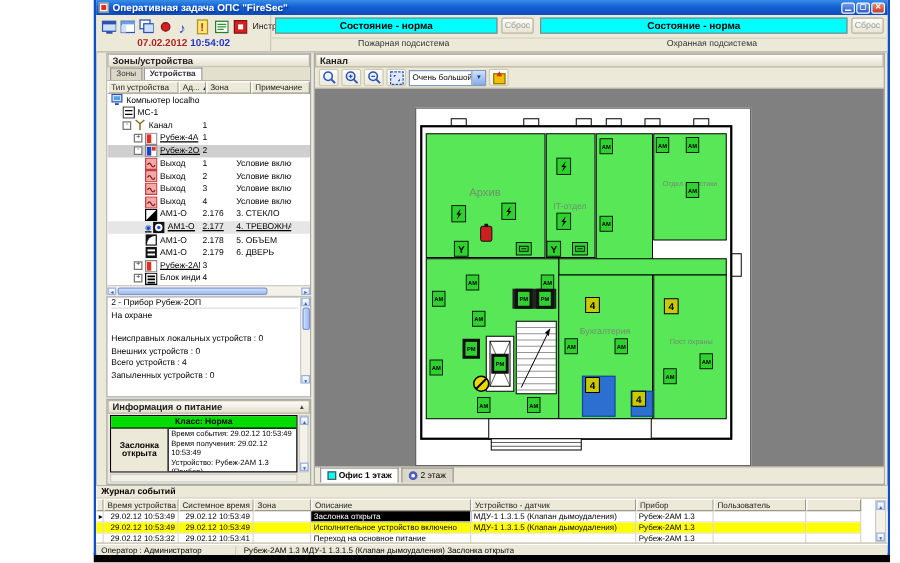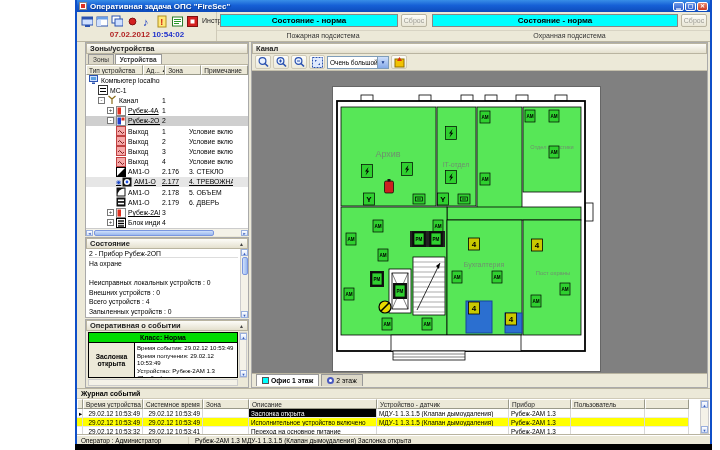--- a/index.html
+++ b/index.html
@@ -463,45 +463,41 @@
               </div>
             </div>
           <div class="hscroll">
             <span class="sarrow" style="left:0;">◄</span>
             <div class="hthumb"></div>
             <span class="sarrow" style="right:0;">►</span>
           </div>
         </div>
 
         <div class="statepanel">
-          <div class="panelhdr">
-            <span>Состояние</span>
-            <span class="collapse">▲</span>
-          </div>
           <div class="statebody">
             <div class="devline">2 - Прибор Рубеж-2ОП</div>
             <div id="state-lines">
                 <div class="stateline">На охране</div>
                 <div class="stateline">&nbsp;</div>
                 <div class="stateline">Неисправных локальных устройств : 0</div>
                 <div class="stateline">Внешних устройств : 0</div>
                 <div class="stateline">Всего устройств : 4</div>
                 <div class="stateline">Запыленных устройств : 0</div>
               </div>
             <div class="vscroll">
               <span class="va" style="top:0;">▲</span>
               <div class="vthumb"></div>
               <span class="va" style="bottom:0;">▼</span>
             </div>
           </div>
         </div>
 
         <div class="eventpanel">
           <div class="panelhdr">
-            <span>Оперативная о событии</span>
+            <span>Информация о питание</span>
             <span class="collapse">▲</span>
           </div>
           <div class="eventbox">
             <div class="classbar">Класс: Норма</div>
             <div class="evrow">
               <div class="evname">Заслонка открыта</div>
               <div class="evdetails" id="event-details">
                   <div>Время события: 29.02.12 10:53:49</div>
                   <div>Время получения: 29.02.12 10:53:49</div>
                   <div>Устройство: Рубеж-2АМ 1.3 (Прибор)</div>

